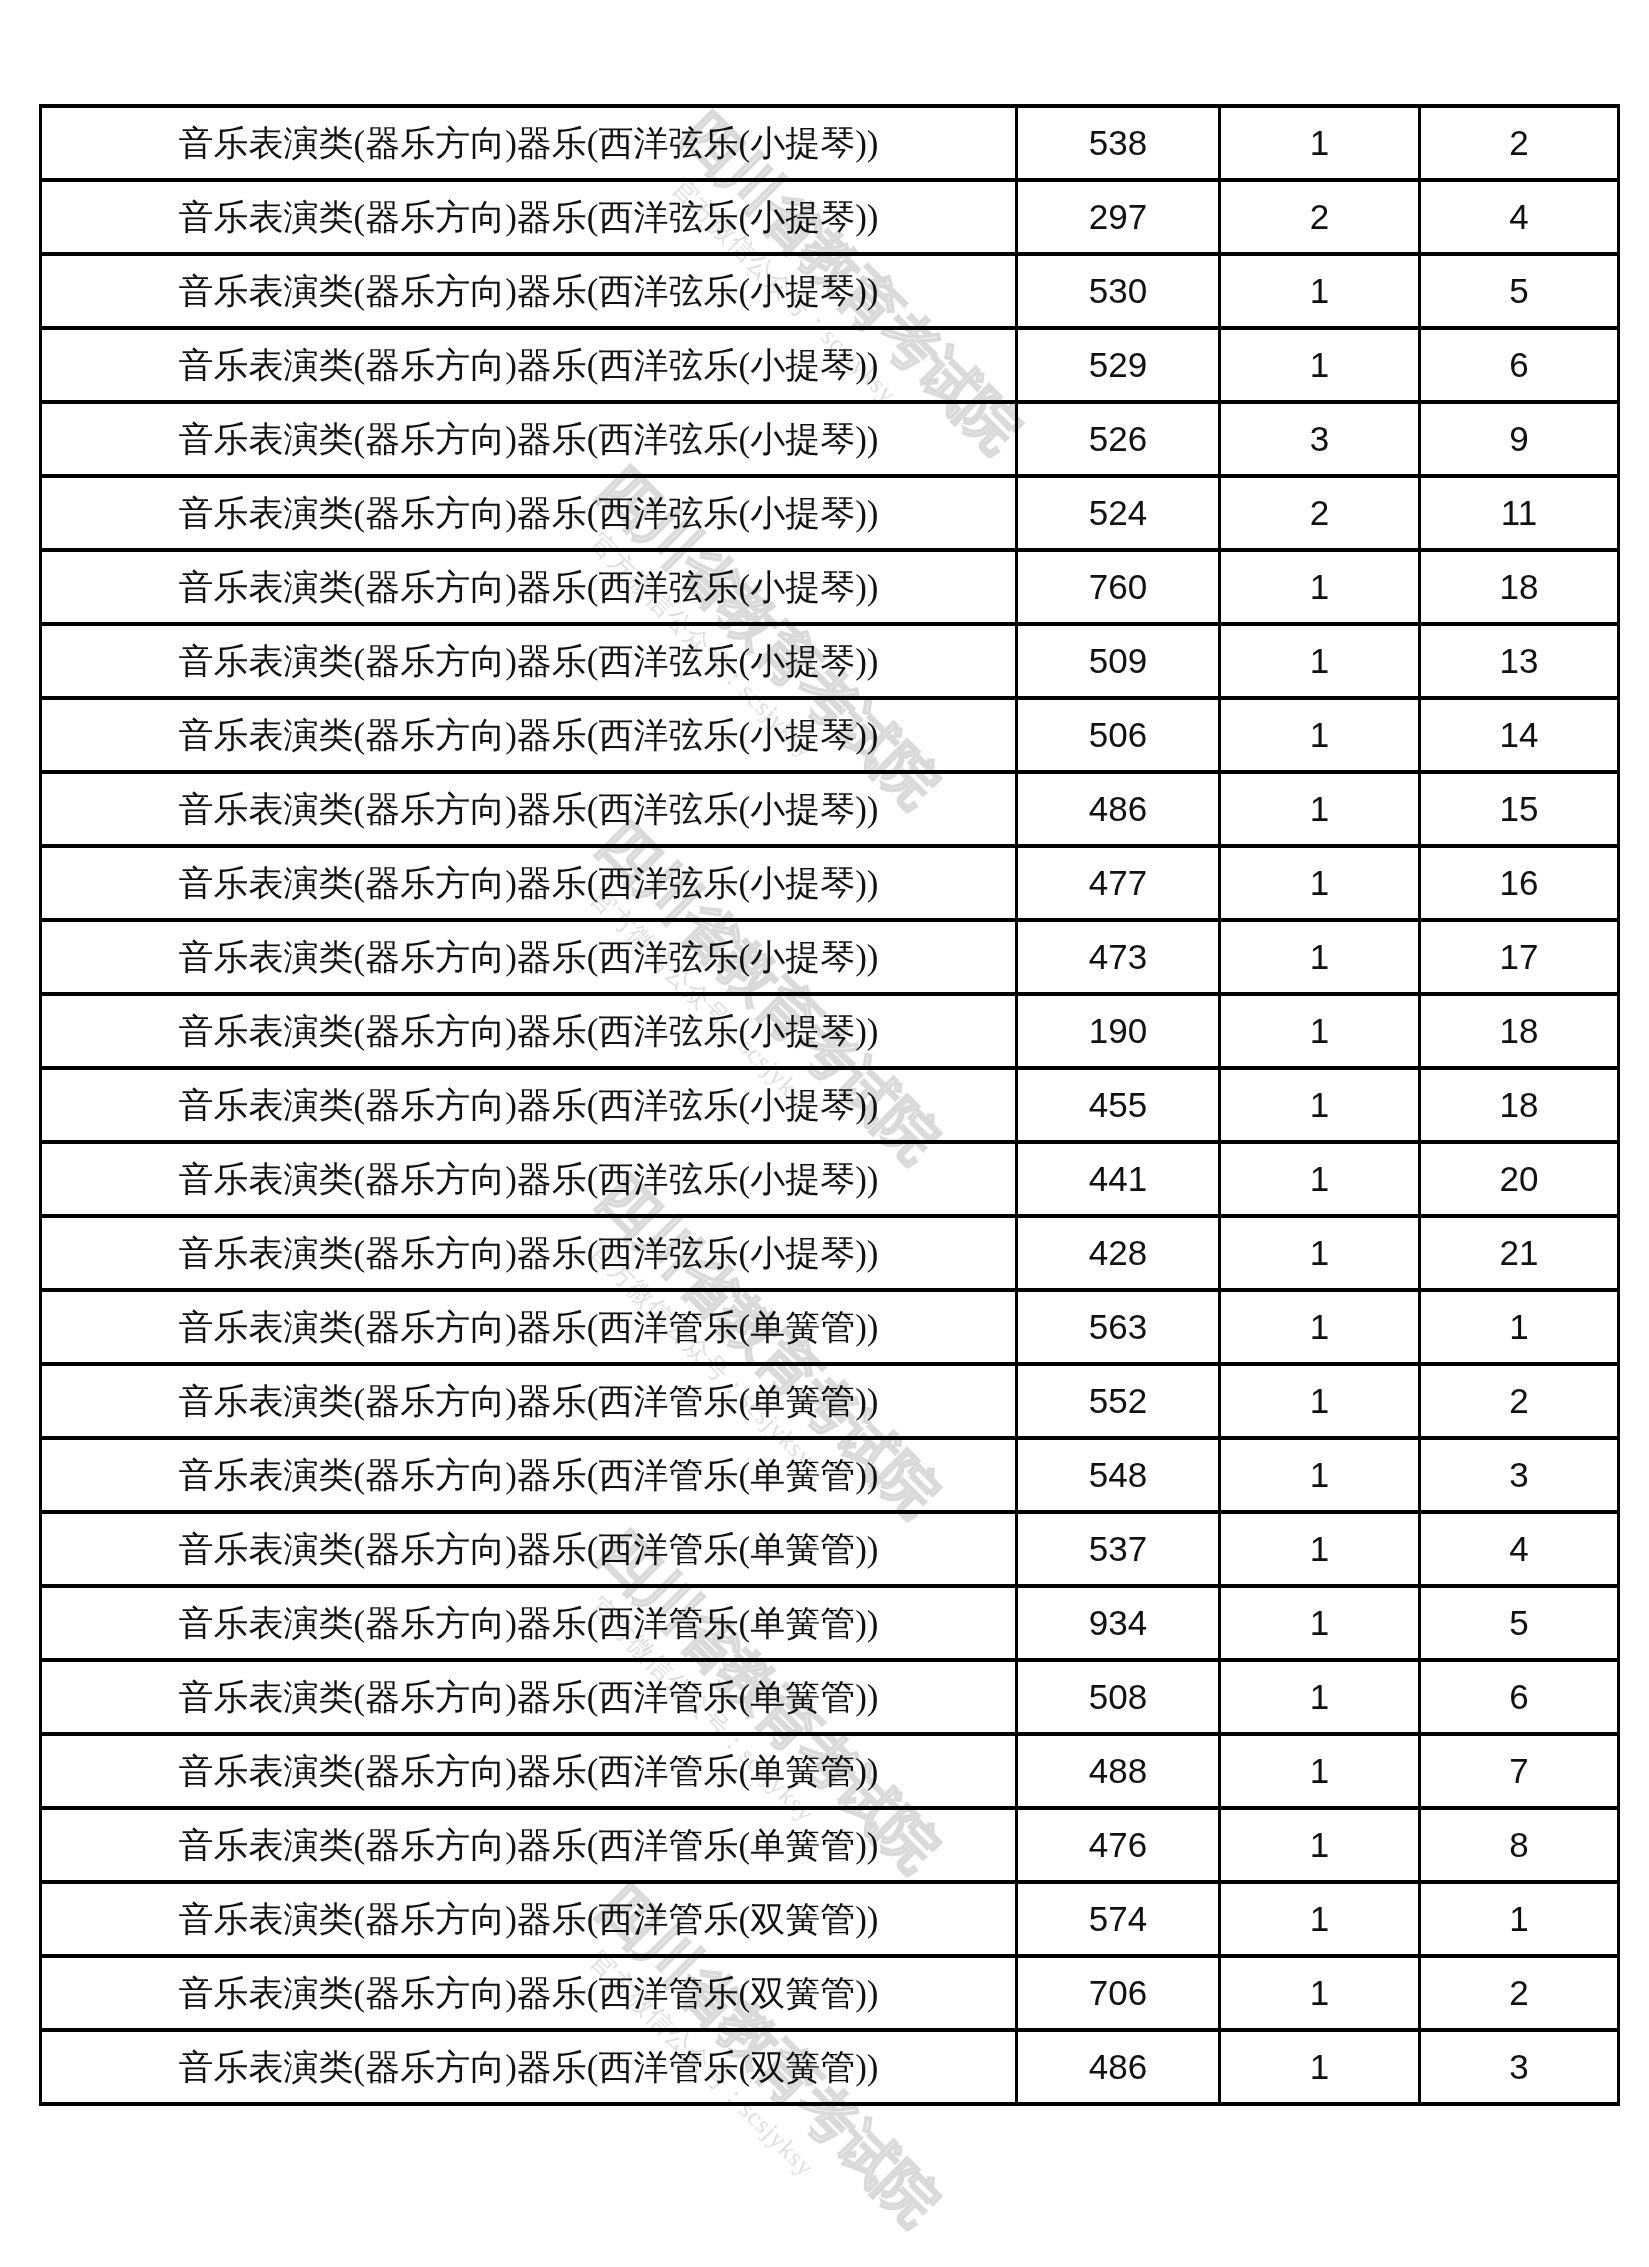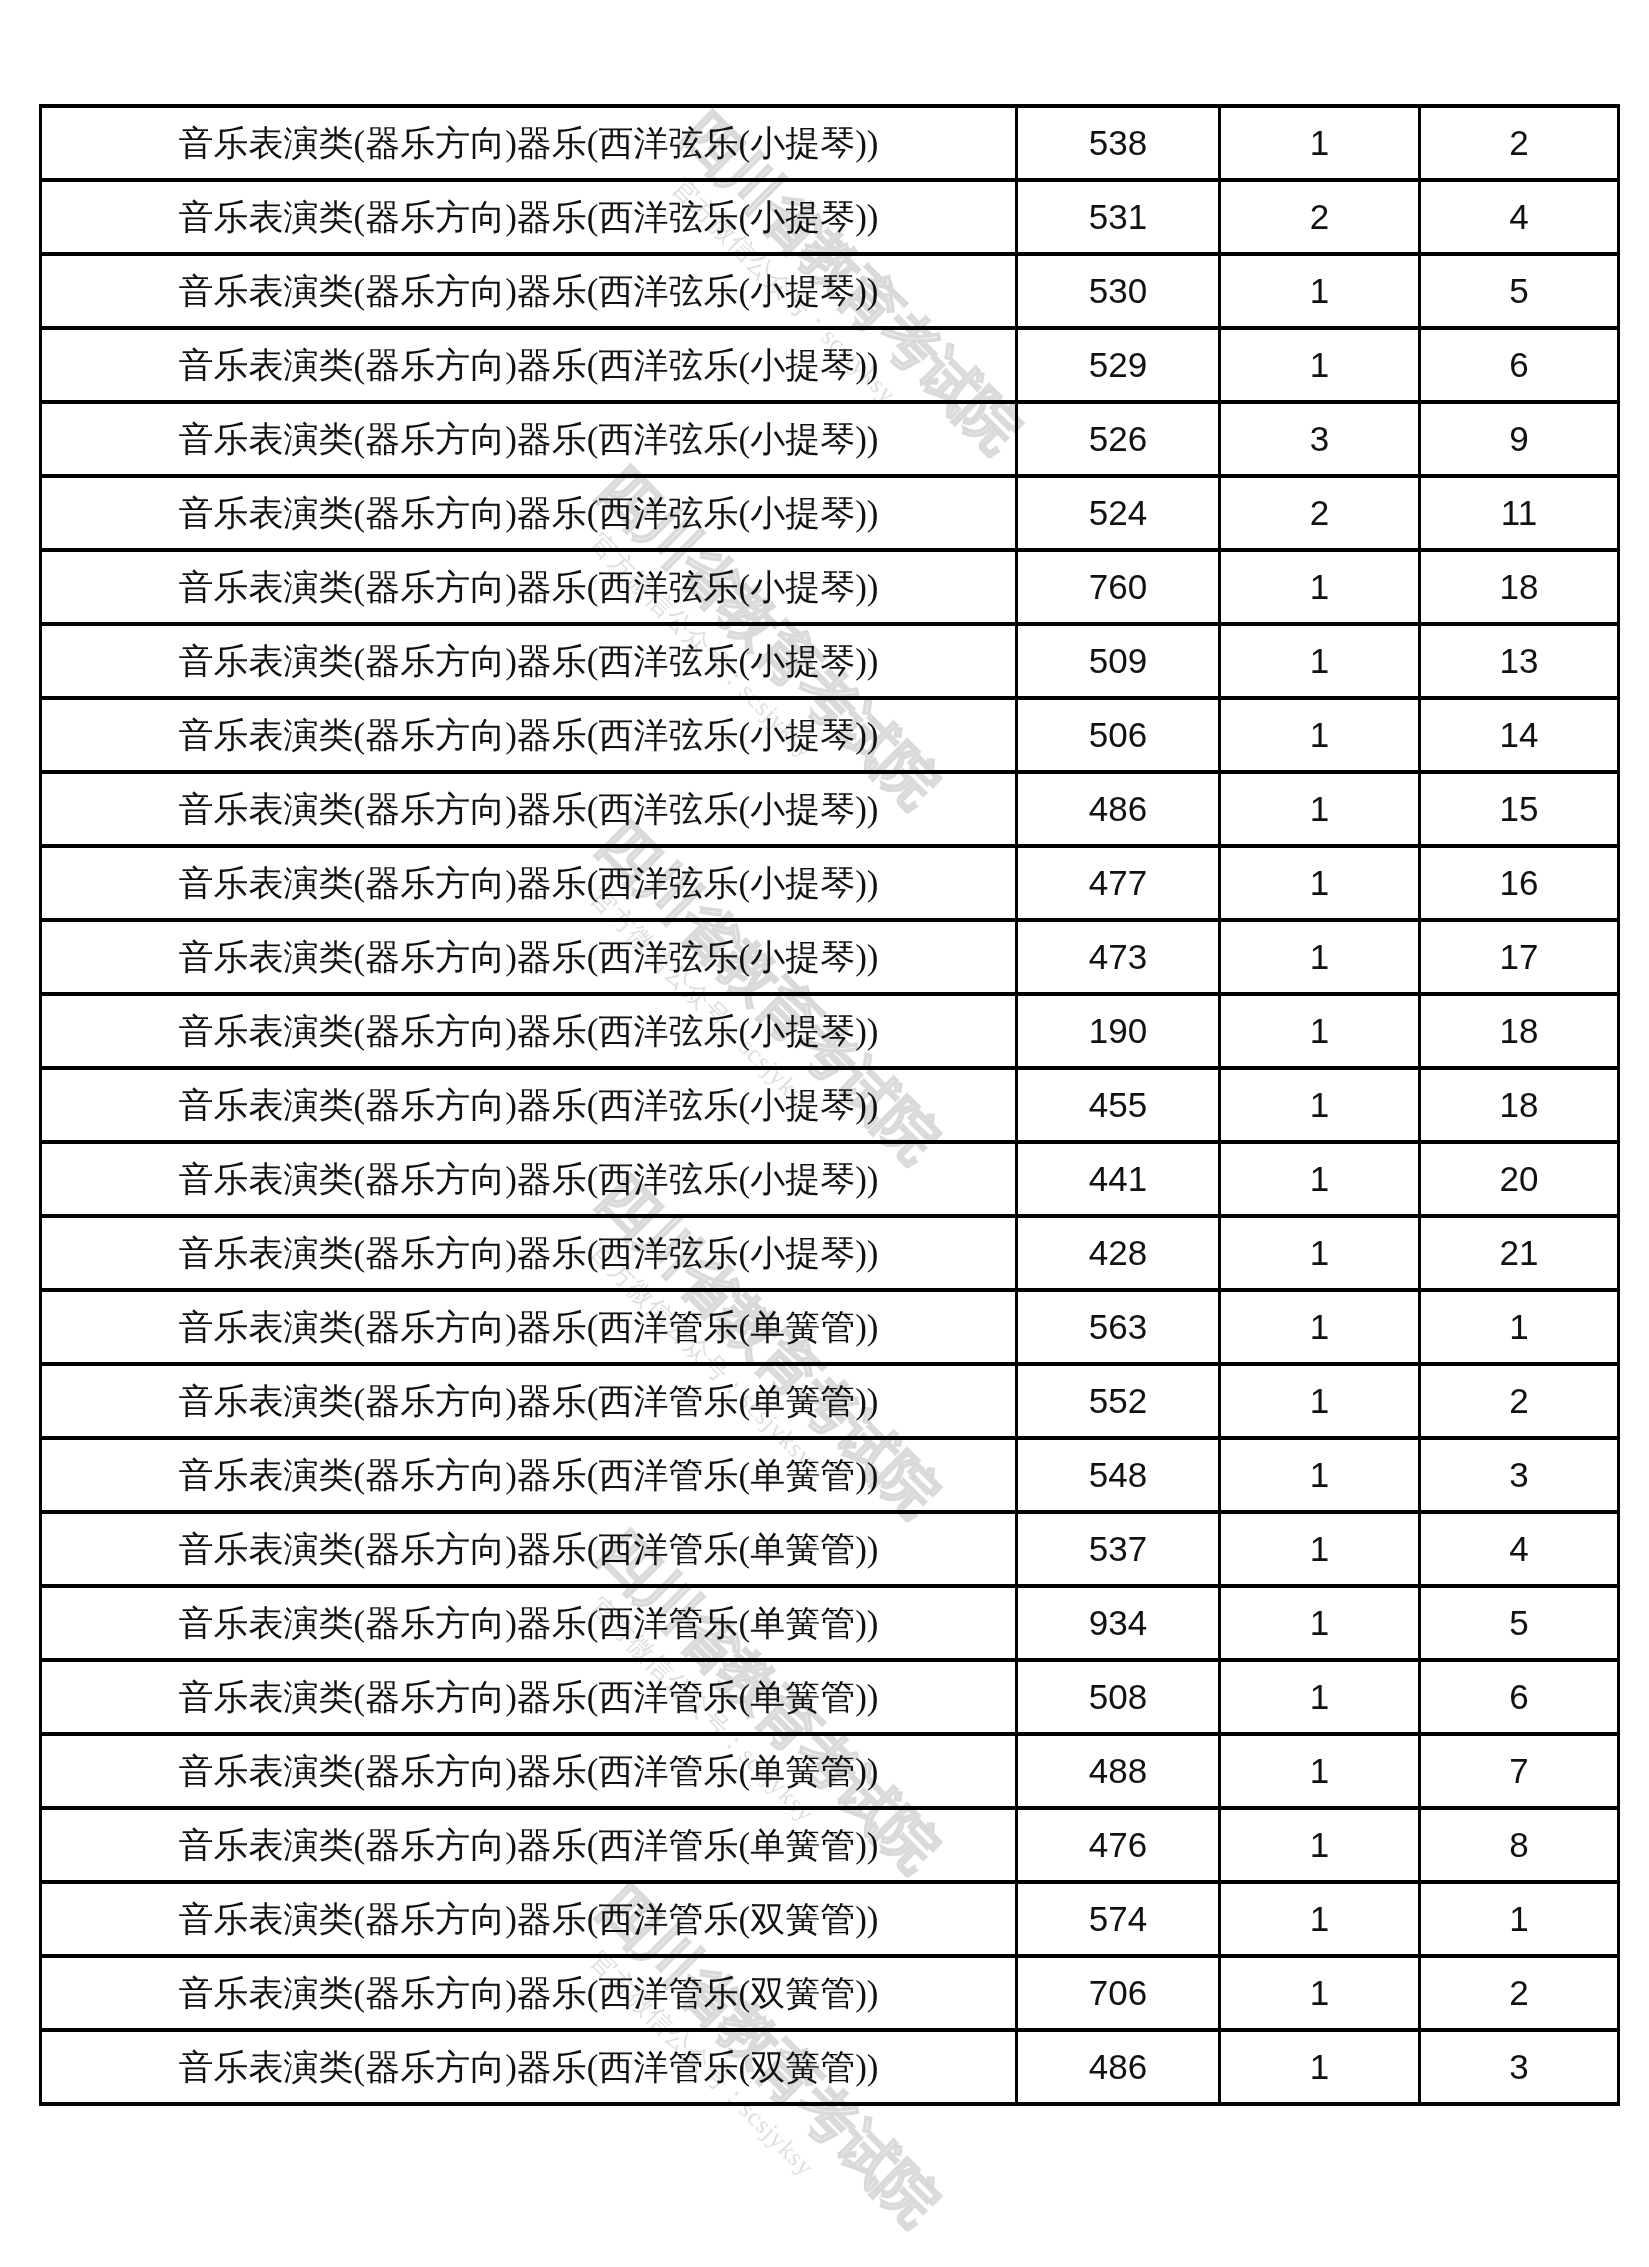--- a/index.html
+++ b/index.html
@@ -125,21 +125,21 @@
   <tbody id="table-body">
   <tr>
     <td class="cat">音乐表演类(器乐方向)器乐(西洋弦乐(小提琴))</td>
     <td class="num">538</td>
     <td class="num">1</td>
     <td class="num">2</td>
   </tr>
 
   <tr>
     <td class="cat">音乐表演类(器乐方向)器乐(西洋弦乐(小提琴))</td>
-    <td class="num">531</td>
+    <td class="num">297</td>
     <td class="num">2</td>
     <td class="num">4</td>
   </tr>
 
   <tr>
     <td class="cat">音乐表演类(器乐方向)器乐(西洋弦乐(小提琴))</td>
     <td class="num">530</td>
     <td class="num">1</td>
     <td class="num">5</td>
   </tr>

